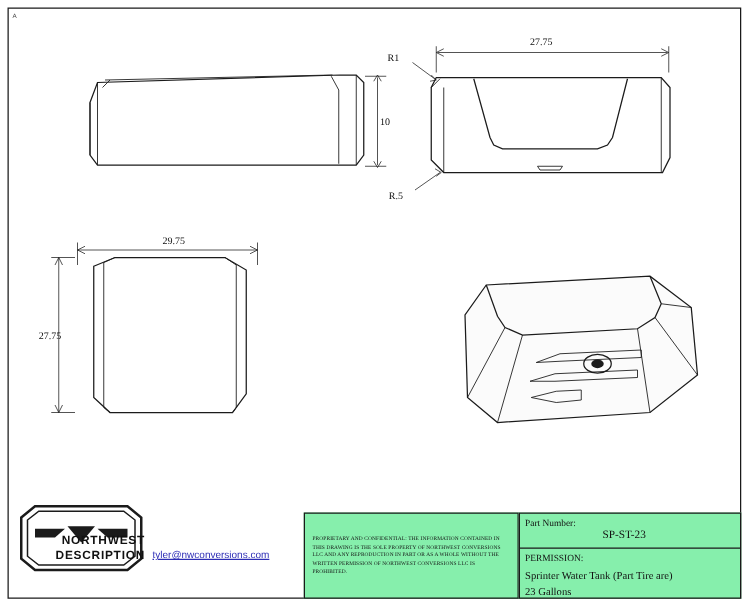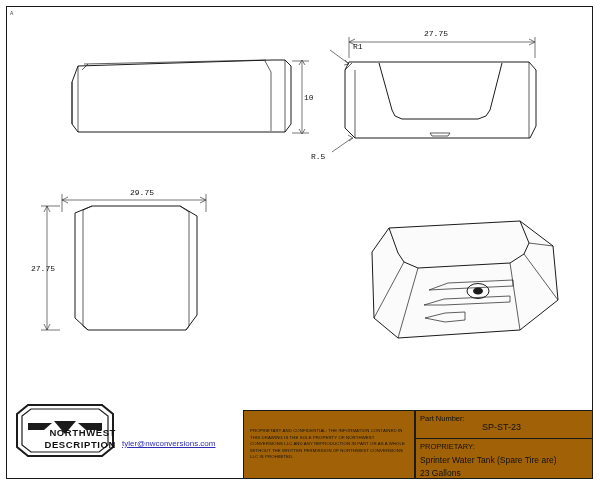--- a/index.html
+++ b/index.html
@@ -42,33 +42,34 @@
     height: 486px;
   }
   .ln { stroke: #1b1b1b; stroke-width: 1; fill: none; }
   .ln-thin { stroke: #1b1b1b; stroke-width: 0.7; fill: none; }
   .dim { stroke: #1b1b1b; stroke-width: 0.6; fill: none; }
   .face { fill: #ffffff; stroke: #1b1b1b; stroke-width: 1; }
   .face-soft { fill: #fbfbfb; stroke: #1b1b1b; stroke-width: 1; }
 
   .dimtext {
     position: absolute;
-    font-family: Liberation Mono, monospace;
+    font-family: Liberation Serif, serif;
     font-size: 8px;
     color: #111;
     white-space: nowrap;
     text-align: center;
   }
 
   
   .tb {
     position: absolute;
     box-sizing: border-box;
     border: 1px solid #1a1a1a;
-    background: #a16207;
+    background: #86efac;
+    font-family: Liberation Serif, serif;
   }
   .tb-notes {
     left: 243px;
     top: 410px;
     width: 172px;
     height: 69px;
     display: flex;
     align-items: center;
     justify-content: center;
     padding: 3px 6px;
@@ -244,21 +245,21 @@
       <path class="ln-thin" d="M 424 305 L 444 299 L 510 296 L 510 302 L 444 305 Z"></path>
       <path class="ln-thin" d="M 425 318 L 445 313 L 465 312 L 465 320 L 445 322 Z"></path>
 
       <ellipse class="ln" cx="478" cy="291" rx="11" ry="7.5" fill="#ffffff"></ellipse>
       <ellipse cx="478" cy="291" rx="5" ry="3.5" fill="#1b1b1b"></ellipse>
     </g>
   </svg>
 
   <div class="dimtext" style="left:304px; top:93px;">10</div>
   <div class="dimtext" style="left:424px; top:29px;">27.75</div>
-  <div class="dimtext" style="left:310px; top:42px;margin-left:43px;">R1</div>
+  <div class="dimtext" style="left:310px; top:42px;">R1</div>
   <div class="dimtext" style="left:311px; top:152px;">R.5</div>
   <div class="dimtext" style="left:118px; top:188px;margin-left:12px;">29.75</div>
   <div class="dimtext" style="left:31px; top:264px;">27.75</div>
 
   <div class="logo-box">
     <svg viewBox="0 0 102 55" style="position:absolute;left:0;top:0;width:102px;height:55px;">
       <path d="M 3 11 L 14 2 L 88 2 L 99 11 L 99 44 L 88 53 L 14 53 L 3 44 Z" fill="#ffffff" stroke="#1b1b1b" stroke-width="2"></path>
       <path d="M 8 13 L 17 6 L 85 6 L 94 13 L 94 42 L 85 49 L 17 49 L 8 42 Z" fill="#ffffff" stroke="#1b1b1b" stroke-width="1.2"></path>
       <path d="M 14 20 L 38 20 L 30 27 L 14 27 Z" fill="#1b1b1b"></path>
       <path d="M 64 20 L 88 20 L 88 27 L 72 27 Z" fill="#1b1b1b"></path>
@@ -275,21 +276,21 @@
   <div class="tb tb-notes">
     <div class="notes-text">PROPRIETARY AND CONFIDENTIAL: THE INFORMATION CONTAINED IN THIS DRAWING IS THE SOLE PROPERTY OF NORTHWEST CONVERSIONS LLC AND ANY REPRODUCTION IN PART OR AS A WHOLE WITHOUT THE WRITTEN PERMISSION OF NORTHWEST CONVERSIONS LLC IS PROHIBITED.</div>
   </div>
 
   <div class="tb tb-info">
     <div class="tb-row row-pn">
       <div class="lbl">Part Number:</div>
       <div class="pn-val">SP-ST-23</div>
     </div>
     <div class="tb-row row-desc">
-      <div class="lbl">PROPRIETARY:</div>
+      <div class="lbl">PERMISSION:</div>
       <div class="desc-val">
-        <span>Sprinter Water Tank (Spare Tire are)</span><br>
+        <span>Sprinter Water Tank (Part Tire are)</span><br>
         <span>23 Gallons</span>
       </div>
     </div>
   </div>
 
 </div>
 
 </body></html>

